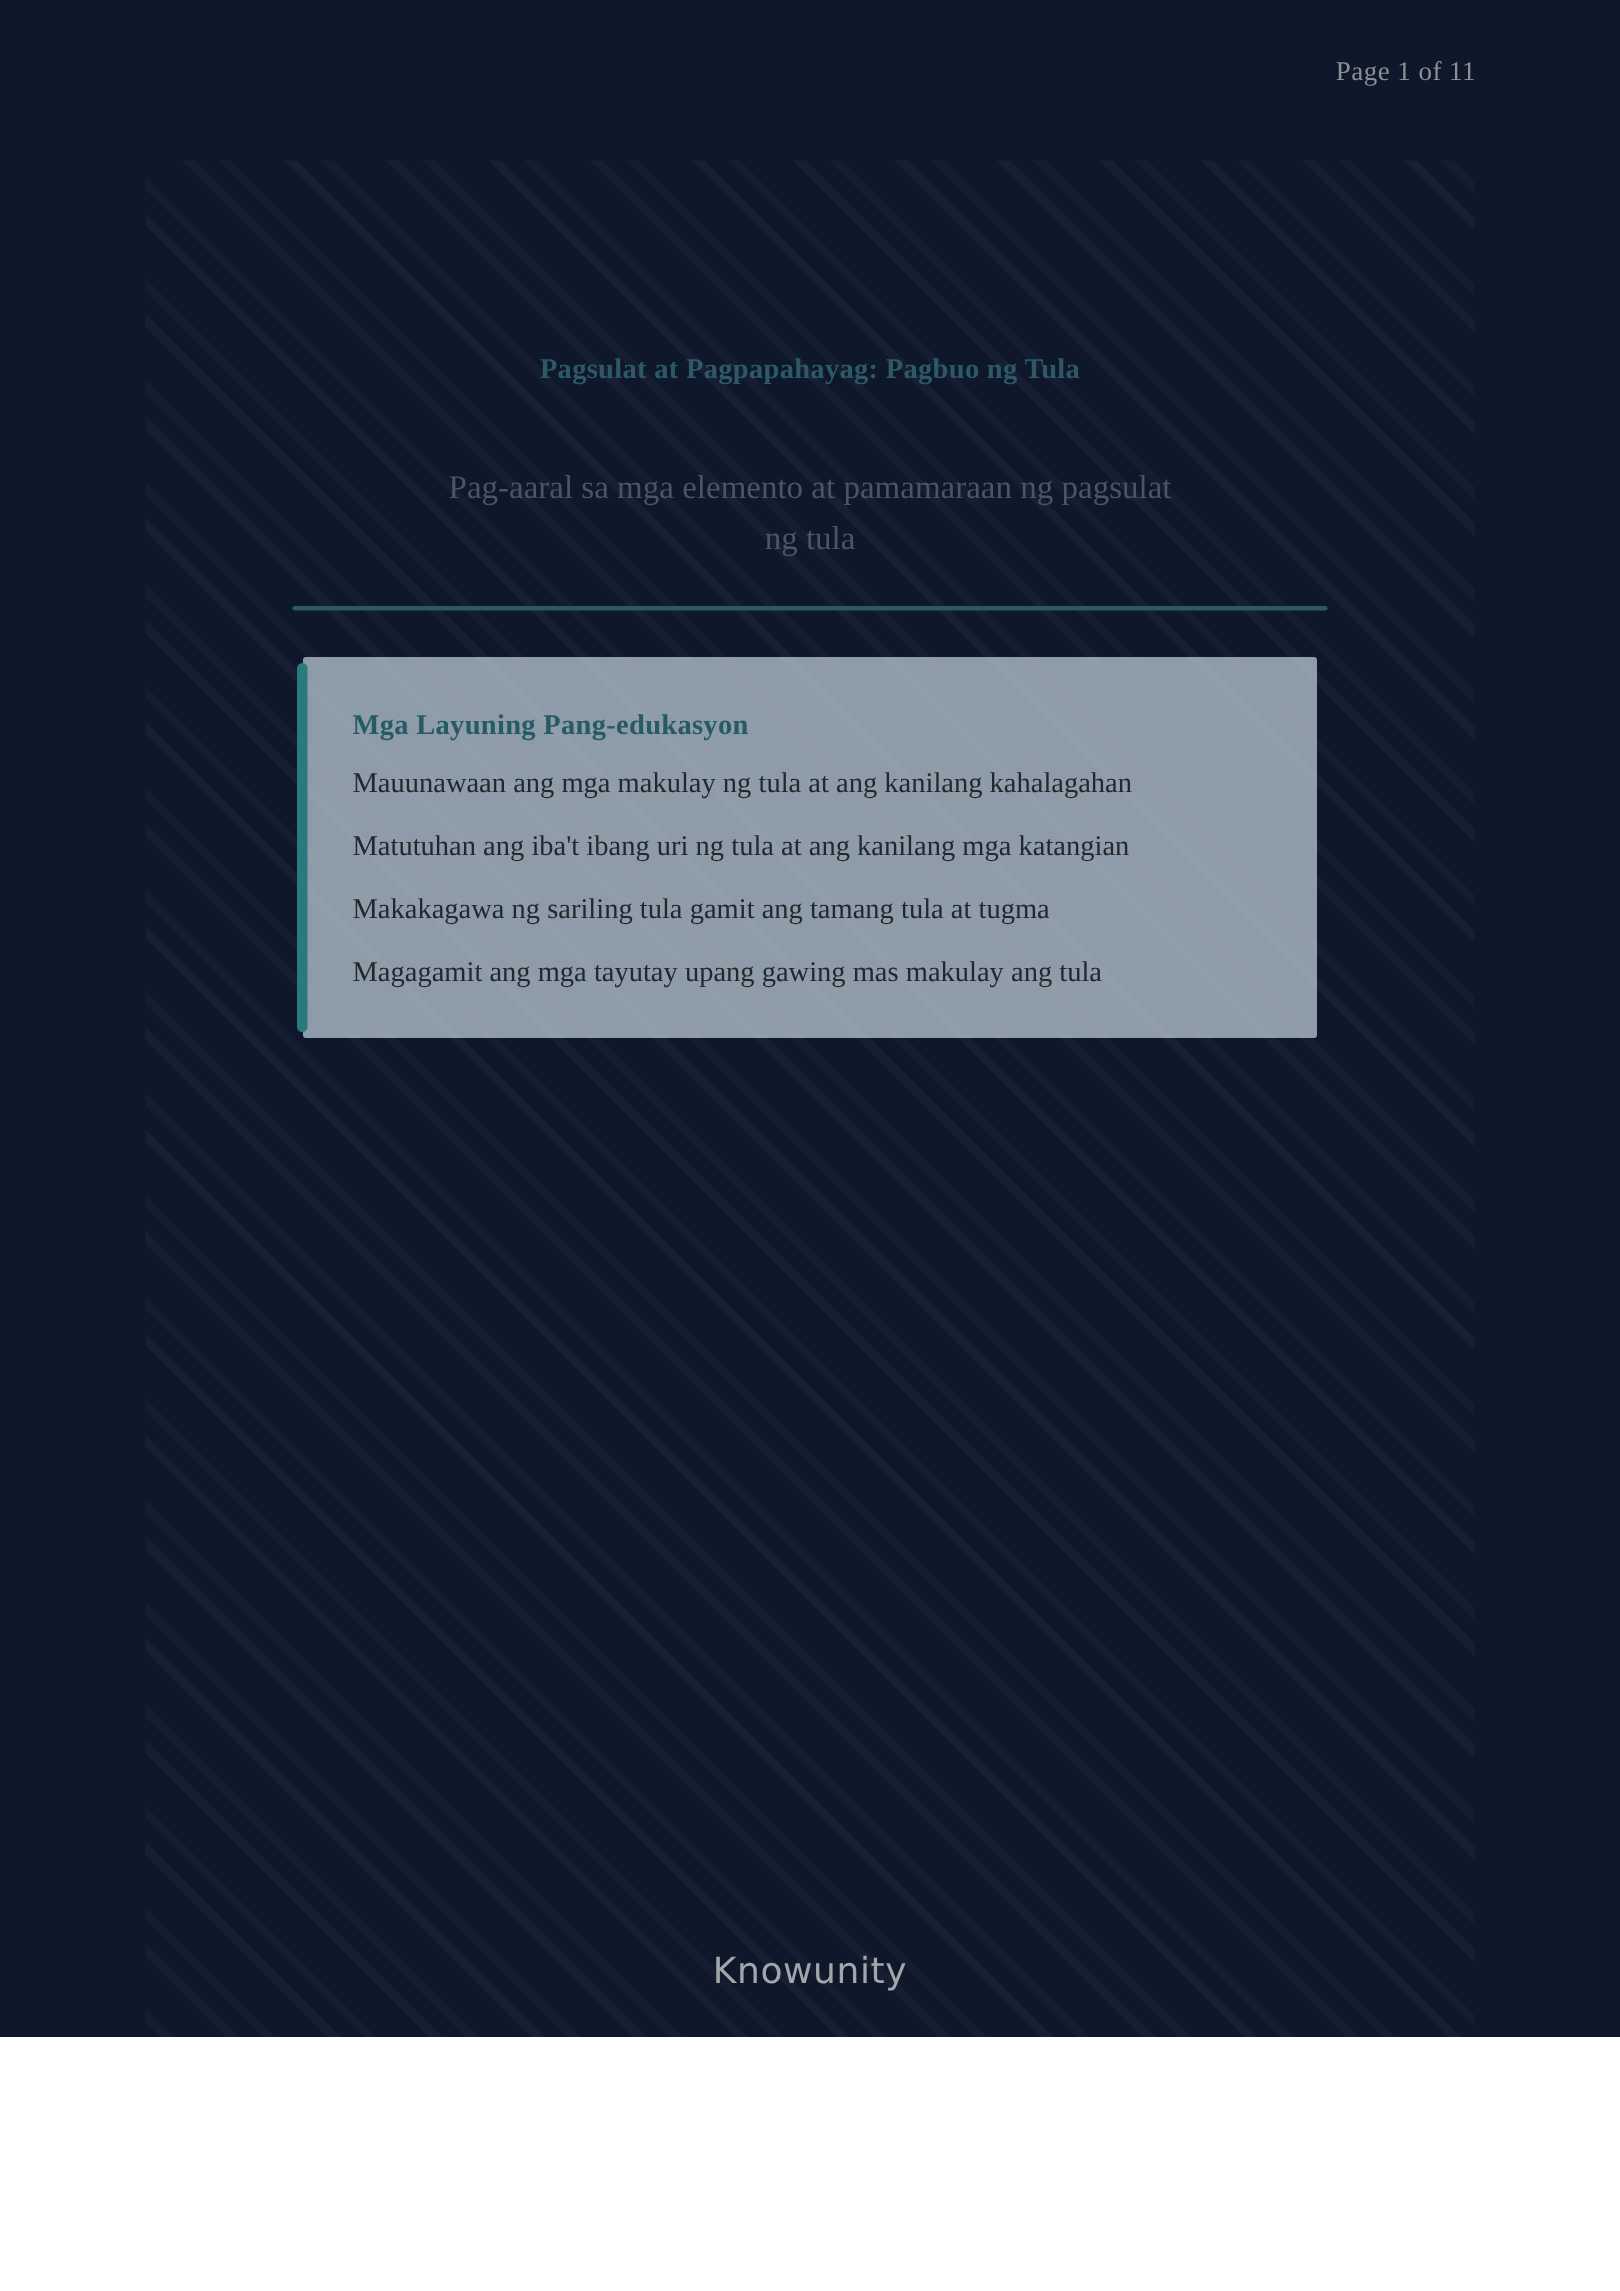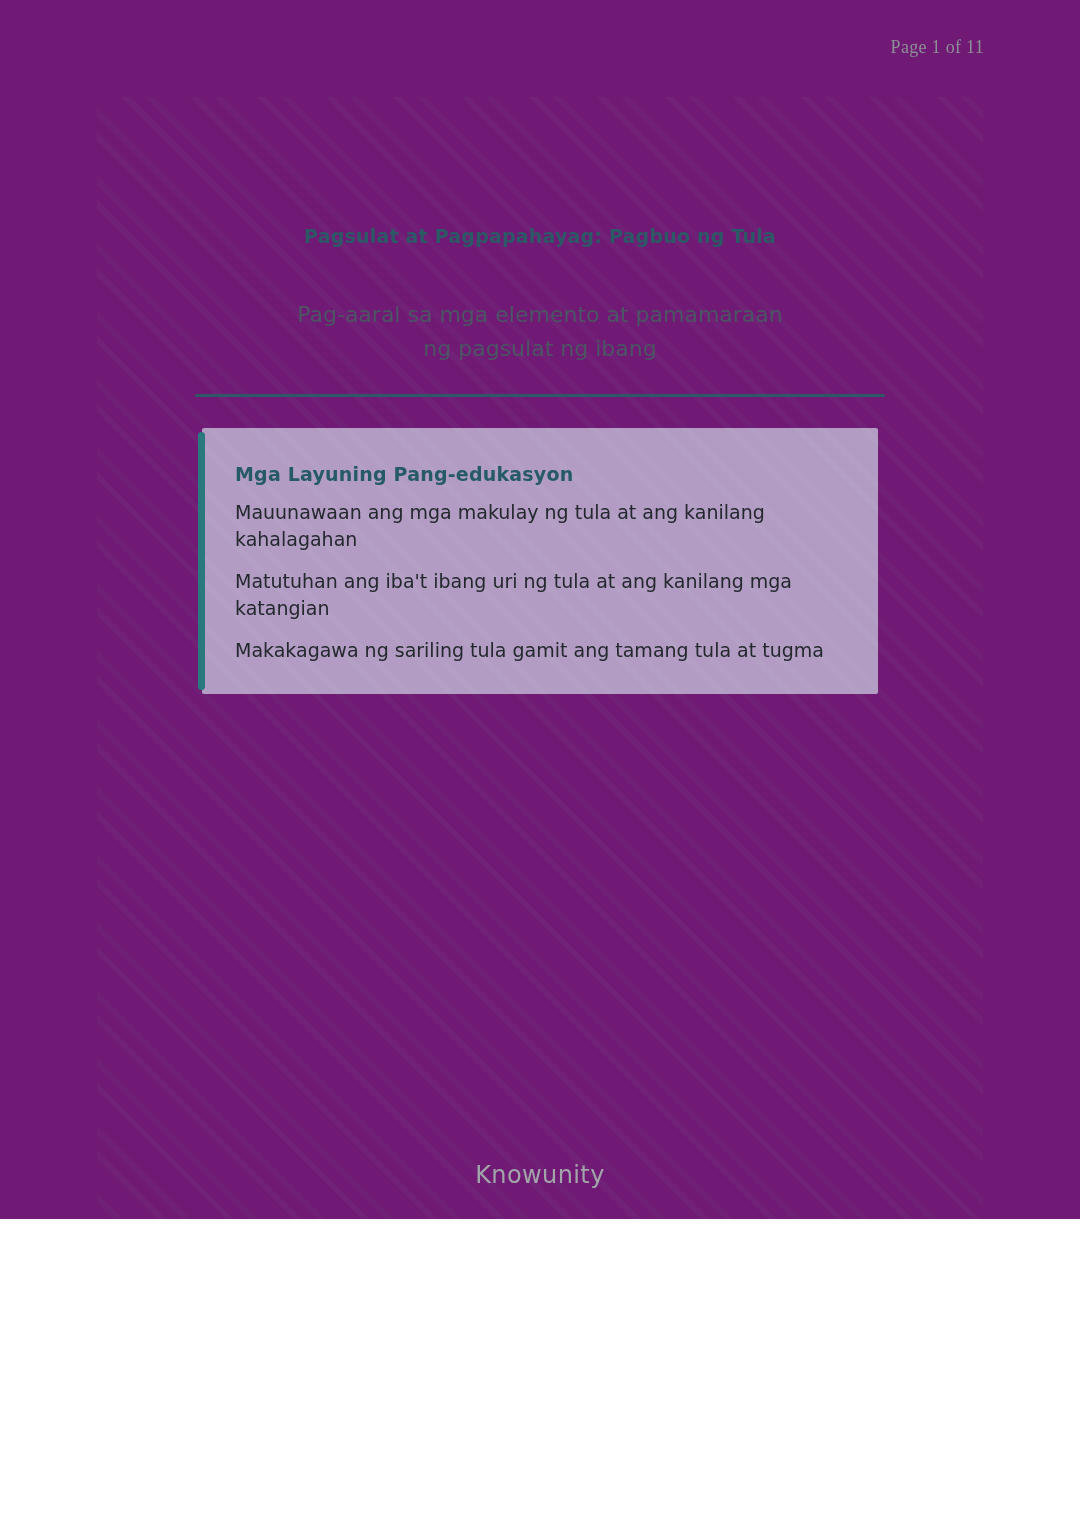--- a/index.html
+++ b/index.html
@@ -3,44 +3,45 @@
 <meta charset="utf-8">
 <style>
   html, body {
     margin: 0;
     padding: 0;
     background: #ffffff;
   }
   .page {
     position: relative;
     width: 1080px;
-    height: 1219px;
-    background: #701a75;
+    height: 1358px;
+    background: #0f172a;
     overflow: hidden;
     font-family: "DejaVu Sans", sans-serif;
   }
   .page-indicator {
     position: absolute;
     top: 37px;
     right: 96px;
     font-family: "Liberation Serif", "DejaVu Serif", serif;
     font-size: 18px;
     color: #8b9096;
     letter-spacing: 0.3px;
   }
   
   .paper {
     position: absolute;
     left: 97px;
-    top: 97px;
+    top: 107px;
     width: 886px;
     height: 1333px;
     background-image:
       repeating-linear-gradient(45deg, rgba(125,135,148,0.07) 0px, rgba(125,135,148,0.07) 6px, transparent 6px, transparent 48px),
       repeating-linear-gradient(45deg, transparent 0px, transparent 17px, rgba(125,135,148,0.05) 17px, rgba(125,135,148,0.05) 23px, transparent 23px, transparent 48px);
+    font-family: Liberation Serif, serif;
   }
   .doc-title {
     margin: 0;
     padding-top: 128px;
     text-align: center;
     font-size: 19px;
     line-height: 23px;
     font-weight: bold;
     color: #2d5966;
     letter-spacing: 0.2px;
@@ -111,29 +112,30 @@
 <body>
 
 <div class="page">
 
   <div class="page-indicator">Page 1 of 11</div>
 
   <div class="paper">
 
     <h1 class="doc-title">Pagsulat at Pagpapahayag: Pagbuo ng Tula</h1>
 
-    <h2 class="doc-subtitle">Pag-aaral sa mga elemento at pamamaraan ng pagsulat ng ibang</h2>
+    <h2 class="doc-subtitle">Pag-aaral sa mga elemento at pamamaraan ng pagsulat ng tula</h2>
 
     <div class="divider"></div>
 
     <section class="objectives-box">
       <h3 class="objectives-heading">Mga Layuning Pang-edukasyon</h3>
 
       <p class="objective-item">Mauunawaan ang mga makulay ng tula at ang kanilang kahalagahan</p>
       <p class="objective-item">Matutuhan ang iba't ibang uri ng tula at ang kanilang mga katangian</p>
       <p class="objective-item">Makakagawa ng sariling tula gamit ang tamang tula at tugma</p>
+      <p class="objective-item">Magagamit ang mga tayutay upang gawing mas makulay ang tula</p>
     </section>
 
   </div>
 
   <div class="footer-brand">Knowunity</div>
 
 </div>
 
 </body></html>

